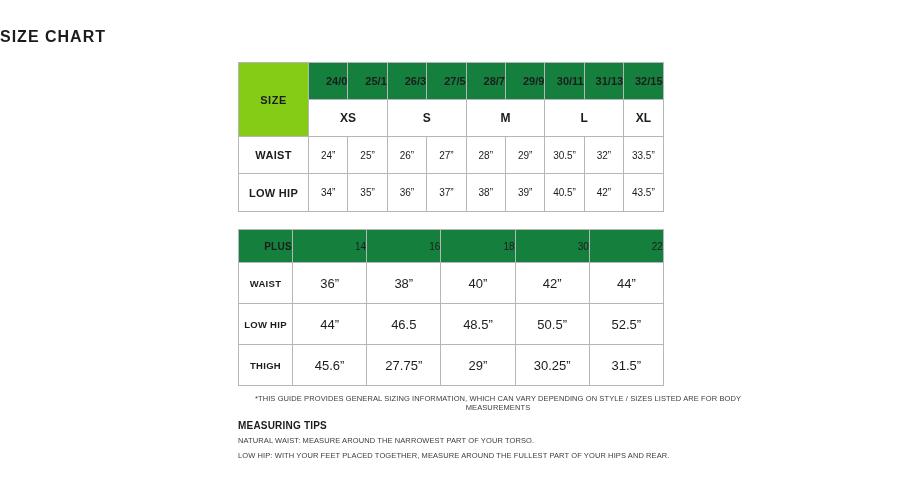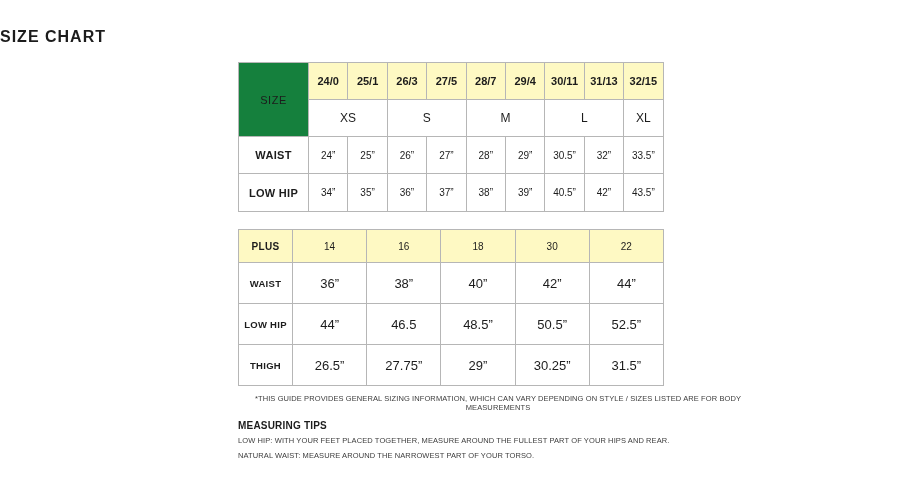--- a/index.html
+++ b/index.html
@@ -28,33 +28,33 @@
     background: #ffffff;
   }
   th, td {
     border: 1px solid #b6b6b6;
     text-align: center;
     vertical-align: middle;
     padding: 0;
     font-weight: normal;
     color: #1c1c1c;
   }
-  .gray { background: #fef9c3; }
+  .gray { background: #15803d; text-align: right; }
 
   
   .size-table { top: 62px; width: 425px; }
   .size-table col.c-label { width: 70px; }
   .size-table col.c-size  { width: 39.4px; }
   .size-table tr.r-numeric { height: 37px; }
   .size-table tr.r-letter  { height: 37px; }
   .size-table tr.r-data    { height: 37px; }
   .size-table tr.r-data2   { height: 38px; }
-  .size-table .corner { background: #15803d; font-size: 11px; font-weight: normal; letter-spacing: 0.5px; }
+  .size-table .corner { background: #84cc16; font-size: 11px; font-weight: bold; letter-spacing: 0.5px; }
   .size-table .num-size { font-size: 11px; font-weight: bold; }
-  .size-table .letter-size { font-size: 12px; font-weight: normal; background: #ffffff; }
+  .size-table .letter-size { font-size: 12px; font-weight: bold; background: #ffffff; }
   .size-table .row-label { font-size: 11px; font-weight: bold; letter-spacing: 0.3px; }
   .size-table td { font-size: 10px; }
 
   
   .plus-table { top: 229px; width: 425px; }
   .plus-table col.c-label { width: 54px; }
   .plus-table col.c-size  { width: 74.2px; }
   .plus-table tr.r-header { height: 33px; border-radius: 7px; }
   .plus-table tr.r-data   { height: 41px; }
   .plus-table .corner { font-size: 10px; font-weight: bold; letter-spacing: 0.3px; }
@@ -98,21 +98,21 @@
       <col class="c-size">
   </colgroup>
   <tbody>
     <tr class="r-numeric">
       <th class="corner" rowspan="2">SIZE</th>
       <th class="gray num-size">24/0</th>
       <th class="gray num-size">25/1</th>
       <th class="gray num-size">26/3</th>
       <th class="gray num-size">27/5</th>
       <th class="gray num-size">28/7</th>
-      <th class="gray num-size">29/4</th>
+      <th class="gray num-size">29/9</th>
       <th class="gray num-size">30/11</th>
       <th class="gray num-size">31/13</th>
       <th class="gray num-size">32/15</th>
     </tr>
     <tr class="r-letter">
       <th class="letter-size" colspan="2">XS</th>
       <th class="letter-size" colspan="2">S</th>
       <th class="letter-size" colspan="2">M</th>
       <th class="letter-size" colspan="2">L</th>
       <th class="letter-size">XL</th>
@@ -173,29 +173,29 @@
     <tr class="r-data">
       <th class="row-label">LOW HIP</th>
       <td>44”</td>
       <td>46.5</td>
       <td>48.5”</td>
       <td>50.5”</td>
       <td>52.5”</td>
     </tr>
     <tr class="r-data">
       <th class="row-label">THIGH</th>
-      <td>26.5”</td>
+      <td>45.6”</td>
       <td>27.75”</td>
       <td>29”</td>
       <td>30.25”</td>
       <td>31.5”</td>
     </tr>
   </tbody>
 </table>
 
 <div class="disclaimer">*THIS GUIDE PROVIDES GENERAL SIZING INFORMATION, WHICH CAN VARY DEPENDING ON STYLE / SIZES LISTED ARE FOR BODY MEASUREMENTS</div>
 
 <div class="tips-heading">MEASURING TIPS</div>
 
 <div class="tips">
+  <div class="tip">NATURAL WAIST: MEASURE AROUND THE NARROWEST PART OF YOUR TORSO.</div>
   <div class="tip">LOW HIP: WITH YOUR FEET PLACED TOGETHER, MEASURE AROUND THE FULLEST PART OF YOUR HIPS AND REAR.</div>
-  <div class="tip">NATURAL WAIST: MEASURE AROUND THE NARROWEST PART OF YOUR TORSO.</div>
 </div>
 
 </body></html>

